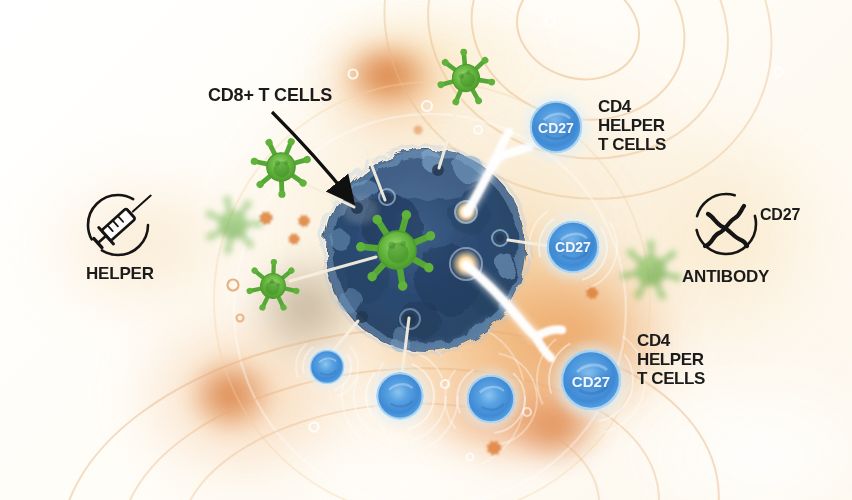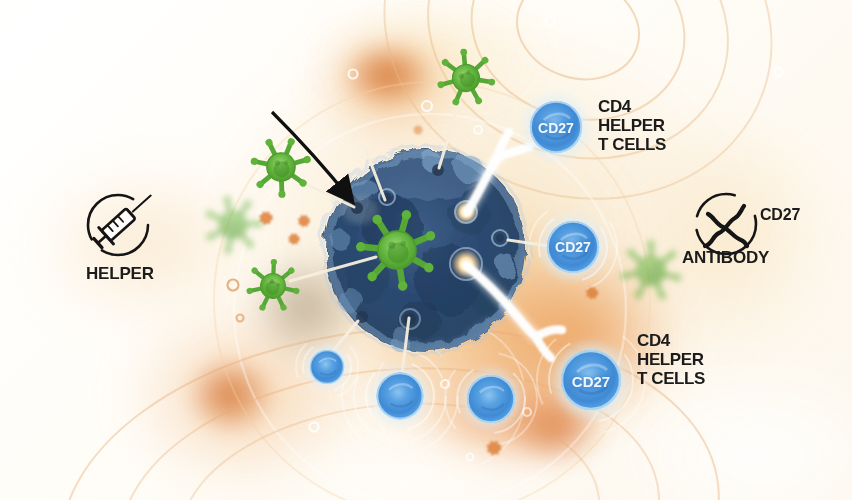--- a/index.html
+++ b/index.html
@@ -9,21 +9,21 @@
     font-family:"Liberation Sans",sans-serif;
   }
   .blob{position:absolute;border-radius:50%;pointer-events:none;}
   .svgLayer{position:absolute;left:0;top:0;}
   .lbl{
     position:absolute;font-weight:700;color:#1b1b1b;letter-spacing:-.2px;
     white-space:nowrap;
   }
   #lbl-cd8{left:208px;top:85px;font-size:18px;}
   #lbl-vaccine{left:86px;top:264px;font-size:17px;}
-  #lbl-antibody{left:682px;top:248px;font-size:17px;}
+  #lbl-antibody{left:682px;top:267px;font-size:17px;}
   #lbl-cd27tag{left:760px;top:206px;font-size:16px;}
   .cd4{position:absolute;font-weight:700;color:#1b1b1b;font-size:17px;line-height:19px;letter-spacing:-.4px;}
   #cd4-top{left:598px;top:97px;}
   #cd4-bottom{left:637px;top:331px;}
   .cd4 span{display:block;}
   .sphere-lbl{
     position:absolute;transform:translate(-50%,-50%);
     color:#eef7ff;font-weight:700;letter-spacing:0px;
     text-shadow:0 0 5px rgba(35,90,160,.8);
   }
@@ -303,20 +303,21 @@
       </g>
     </g>
 
     <g stroke="#151515" fill="none" stroke-linecap="round">
       <circle cx="726" cy="224" r="30" stroke-width="2.6" stroke-dasharray="88 14 48 30 8"></circle>
       <path stroke-width="4.2" d="M705,246 C713,244 712,236 719,233 C726,230 728,222 735,218 C740,215 741,210 744,206"></path>
       <path stroke-width="4.2" d="M708,214 C714,217 716,224 723,227 C730,230 733,237 741,240 C744,241 746,244 747,246"></path>
     </g>
   </svg>
 
+  <div class="lbl" id="lbl-cd8">CD8+ T CELLS</div>
   <div class="lbl" id="lbl-vaccine">HELPER</div>
   <div class="lbl" id="lbl-antibody">ANTIBODY</div>
   <div class="lbl" id="lbl-cd27tag">CD27</div>
 
   <div class="cd4" id="cd4-top">
     <span>CD4</span>
     <span>HELPER</span>
     <span>T CELLS</span>
   </div>
   <div class="cd4" id="cd4-bottom">

